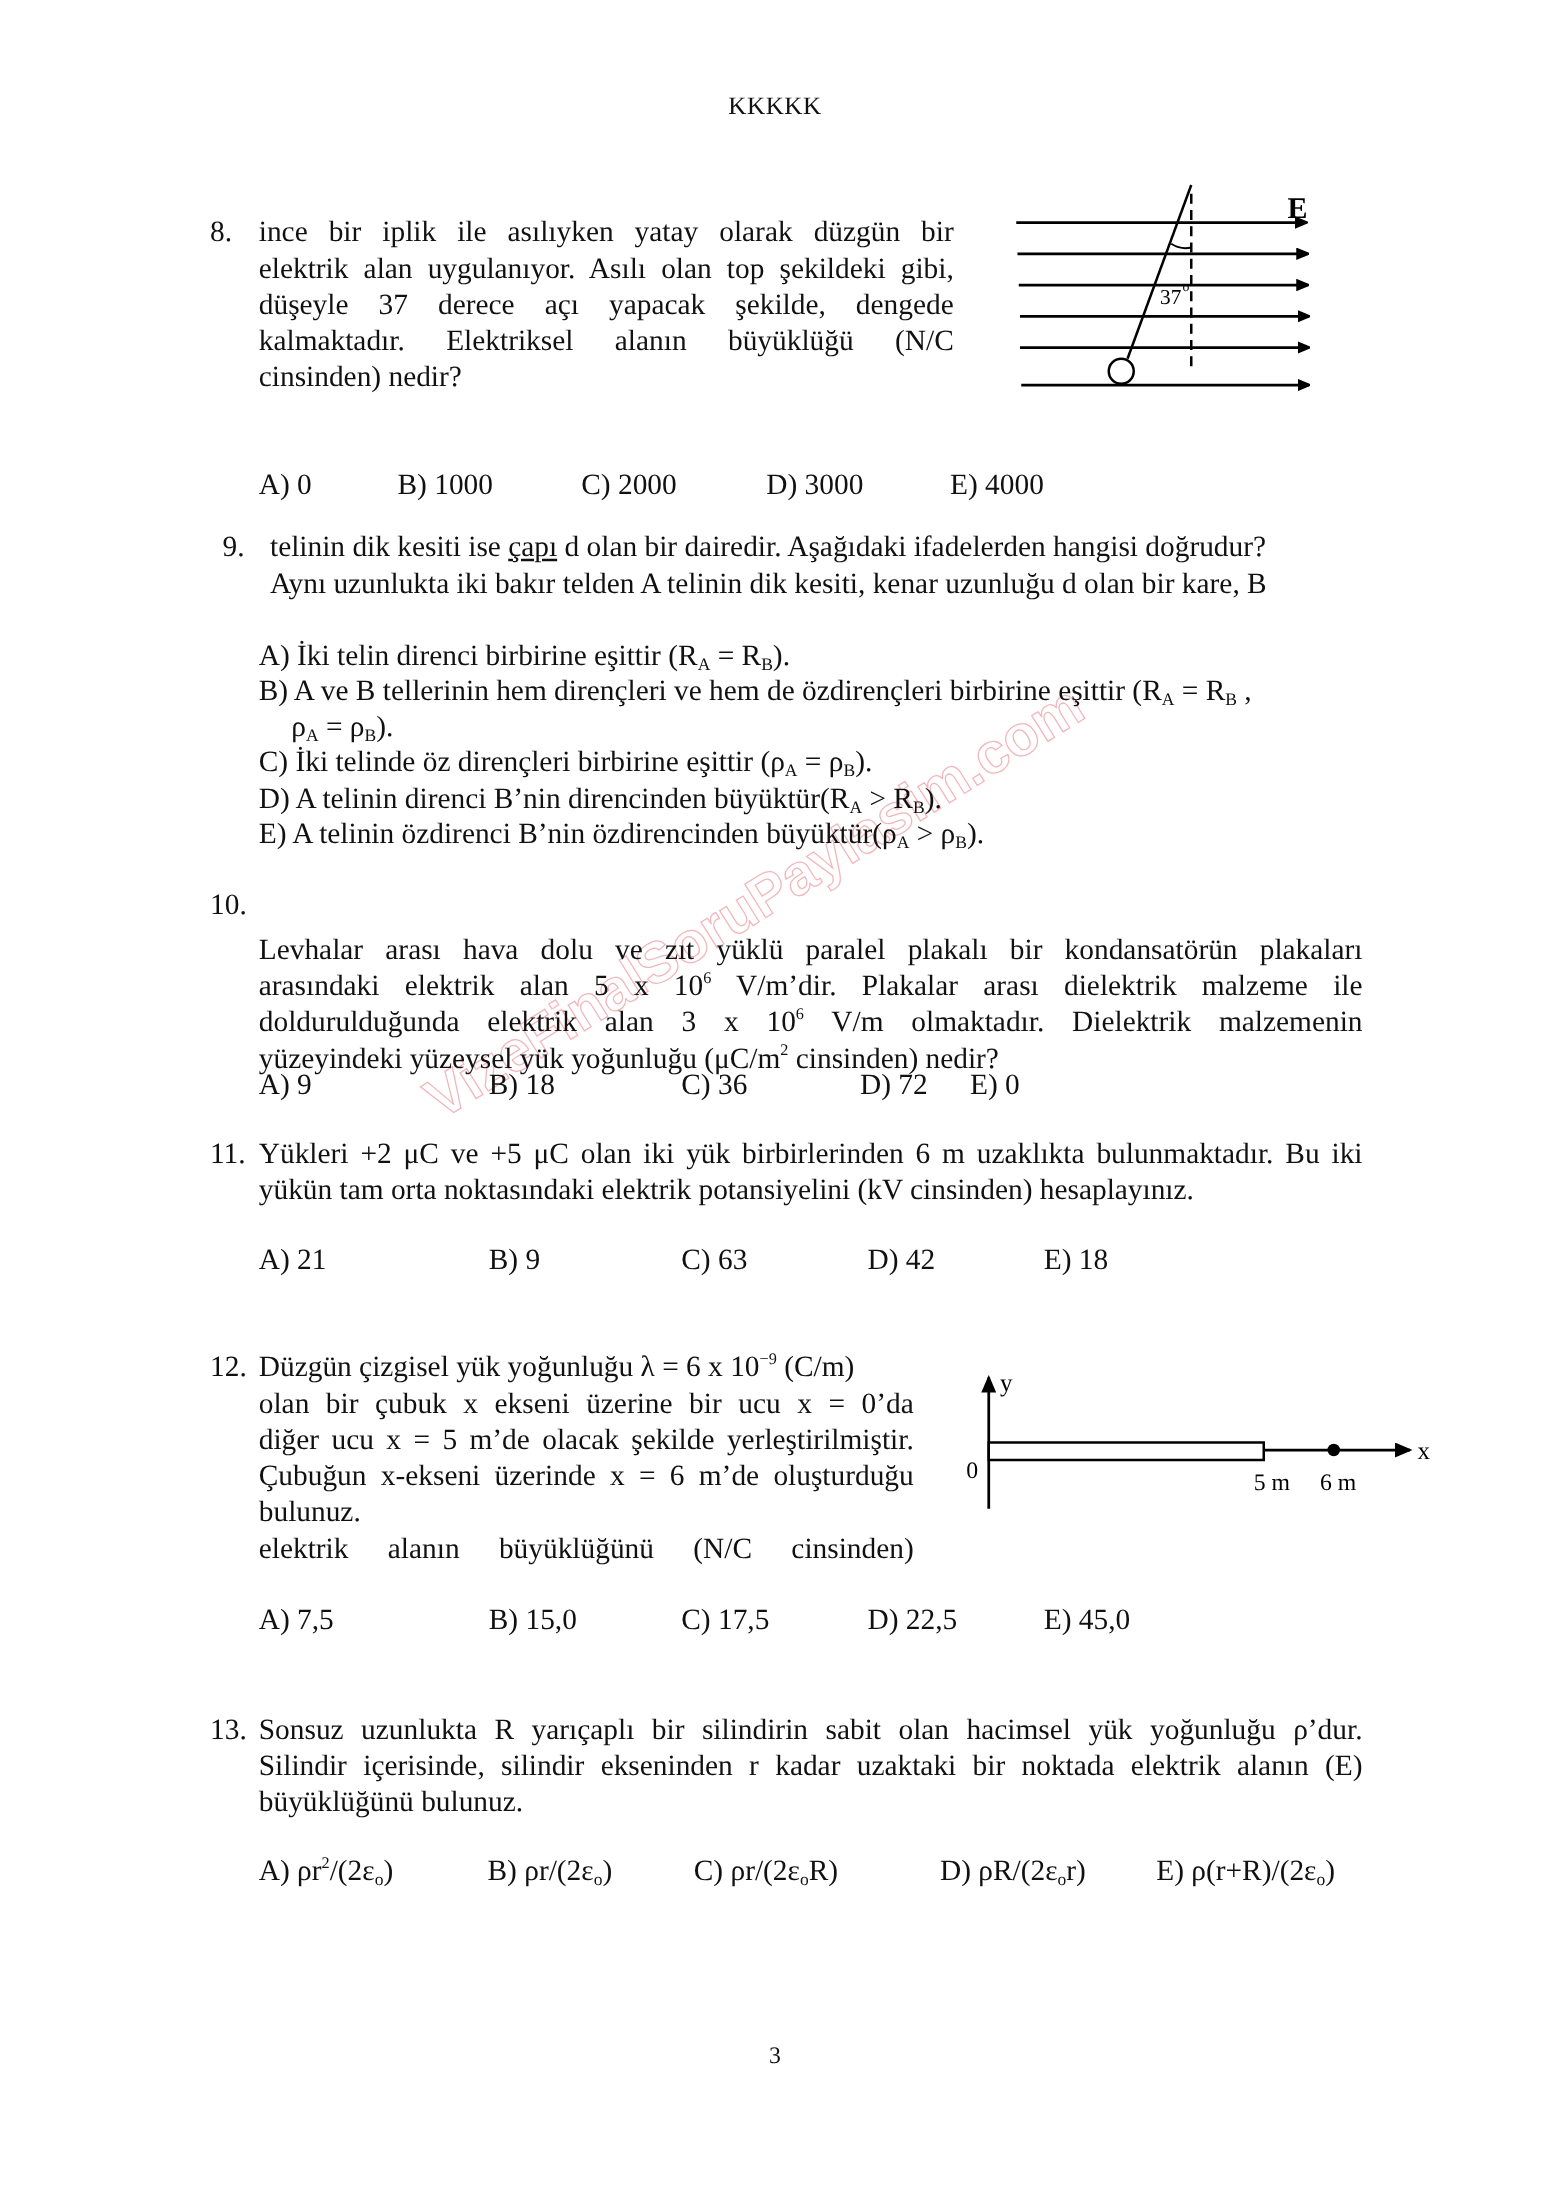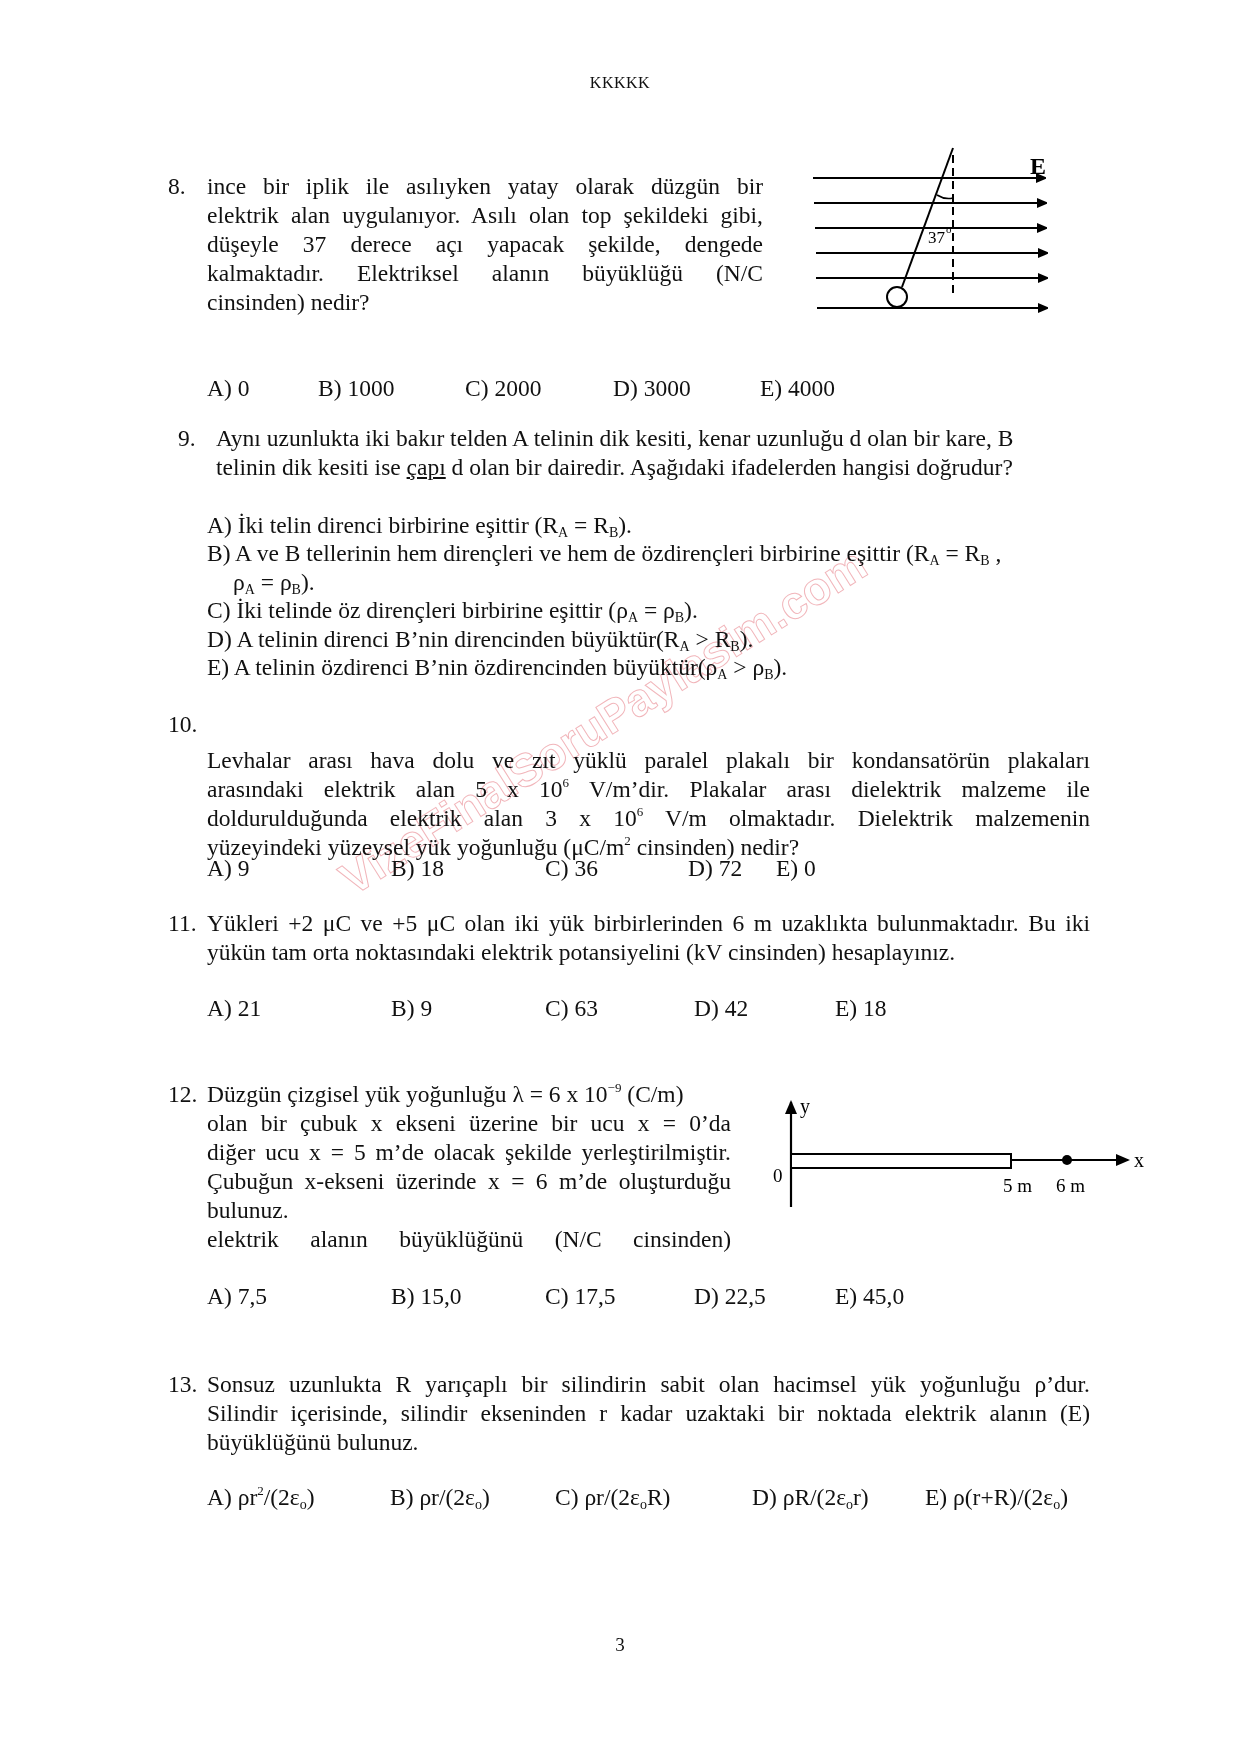--- a/index.html
+++ b/index.html
@@ -1,21 +1,21 @@
 <!DOCTYPE html>
 <html><head>
 <meta charset="utf-8">
 <style>
   html, body { margin: 0; padding: 0; background: #ffffff; }
   body { width: 1240px; height: 1754px; position: relative; overflow: hidden;
          font-family: "Liberation Serif", "DejaVu Serif", serif; color: #111; }
   .abs { position: absolute; }
   .t { font-size: 23.5px; line-height: 29px; white-space: nowrap; }
   .just { text-align: justify; text-align-last: justify; white-space: normal; }
-  .header { left: 0; width: 1240px; top: 74px; text-align: center; font-size: 16px; letter-spacing: 0.5px; }
+  .header { left: 0; width: 1240px; top: 74px; text-align: center; font-size: 20px; letter-spacing: 0.5px; }
   .pagenum { left: 0; width: 1240px; top: 1634px; text-align: center; font-size: 19px; }
   .qnum { font-size: 23.5px; line-height: 29px; }
   .line { display: block; height: 29px; }
   sup { font-size: 13px; vertical-align: 10px; line-height: 0; }
   sub { font-size: 14px; vertical-align: -4px; line-height: 0; }
   .u { text-decoration: underline; }
   .opt { font-size: 23.5px; line-height: 29px; white-space: nowrap; }
   .watermark { left: 330px; top: 860px; font-family: "Liberation Sans", sans-serif; font-weight: bold;
                font-size: 46px; color: transparent; -webkit-text-stroke: 1px rgba(230,120,130,0.55);
                transform: rotate(-32deg); transform-origin: left top; white-space: nowrap; pointer-events: none; }
@@ -64,22 +64,22 @@
   <div class="abs opt" style="left:207px; top:374px;">A) 0</div>
   <div class="abs opt" style="left:318px; top:374px;">B) 1000</div>
   <div class="abs opt" style="left:465px; top:374px;text-align:right;">C) 2000</div>
   <div class="abs opt" style="left:613px; top:374px;">D) 3000</div>
   <div class="abs opt" style="left:760px; top:374px;">E) 4000</div>
 </div>
 
 <div>
   <div class="abs qnum" style="left:178px; top:424px;">9.</div>
   <div class="abs t" style="left:216px; top:424px;">
+    <span class="line"><span>telinin dik kesiti ise </span><span class="u">çapı</span><span> d olan bir dairedir. Aşağıdaki ifadelerden hangisi doğrudur?</span></span>
     <span class="line">Aynı  uzunlukta iki bakır telden A telinin dik kesiti, kenar uzunluğu d olan bir kare, B</span>
-    <span class="line"><span>telinin dik kesiti ise </span><span class="u">çapı</span><span> d olan bir dairedir. Aşağıdaki ifadelerden hangisi doğrudur?</span></span>
   </div>
 
   <div class="abs opt" style="left:207px; top:511px;">
     <span>A) İki telin  direnci birbirine eşittir (R</span><sub>A</sub><span> = </span><span>R</span><sub>B</sub><span>).</span>
   </div>
   <div class="abs opt" style="left:207px; top:539px;">
     <span>B) A ve B tellerinin hem dirençleri ve hem de özdirençleri birbirine eşittir (R</span><sub>A</sub><span> = </span><span>R</span><sub>B</sub><span> ,</span>
   </div>
   <div class="abs opt" style="left:233px; top:568px;">
     <span>ρ</span><sub>A</sub><span> = </span><span>ρ</span><sub>B</sub><span>).</span>

